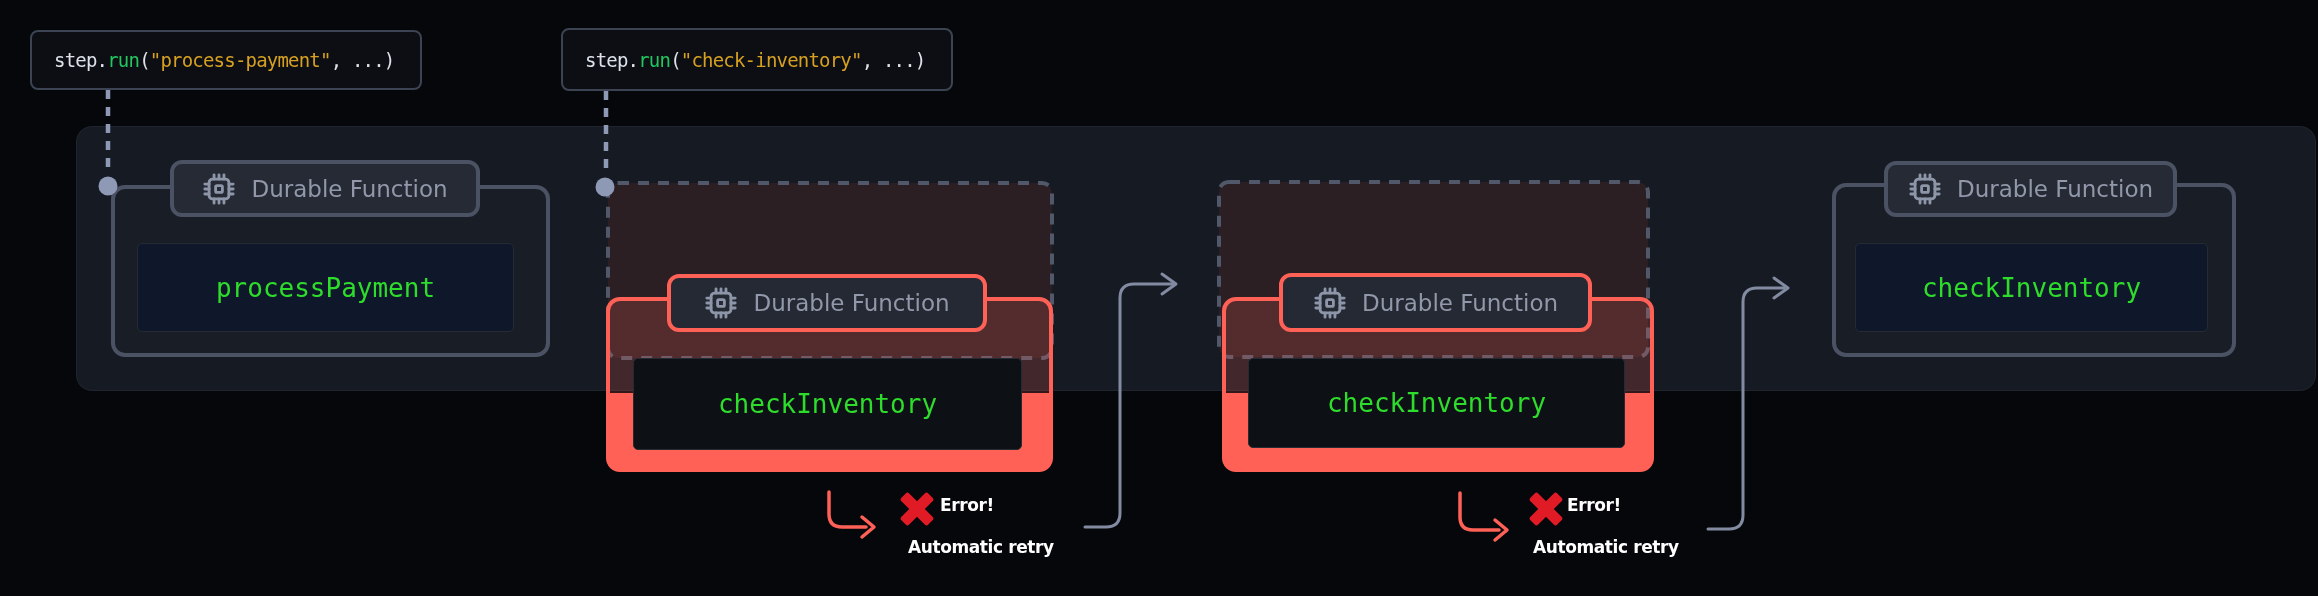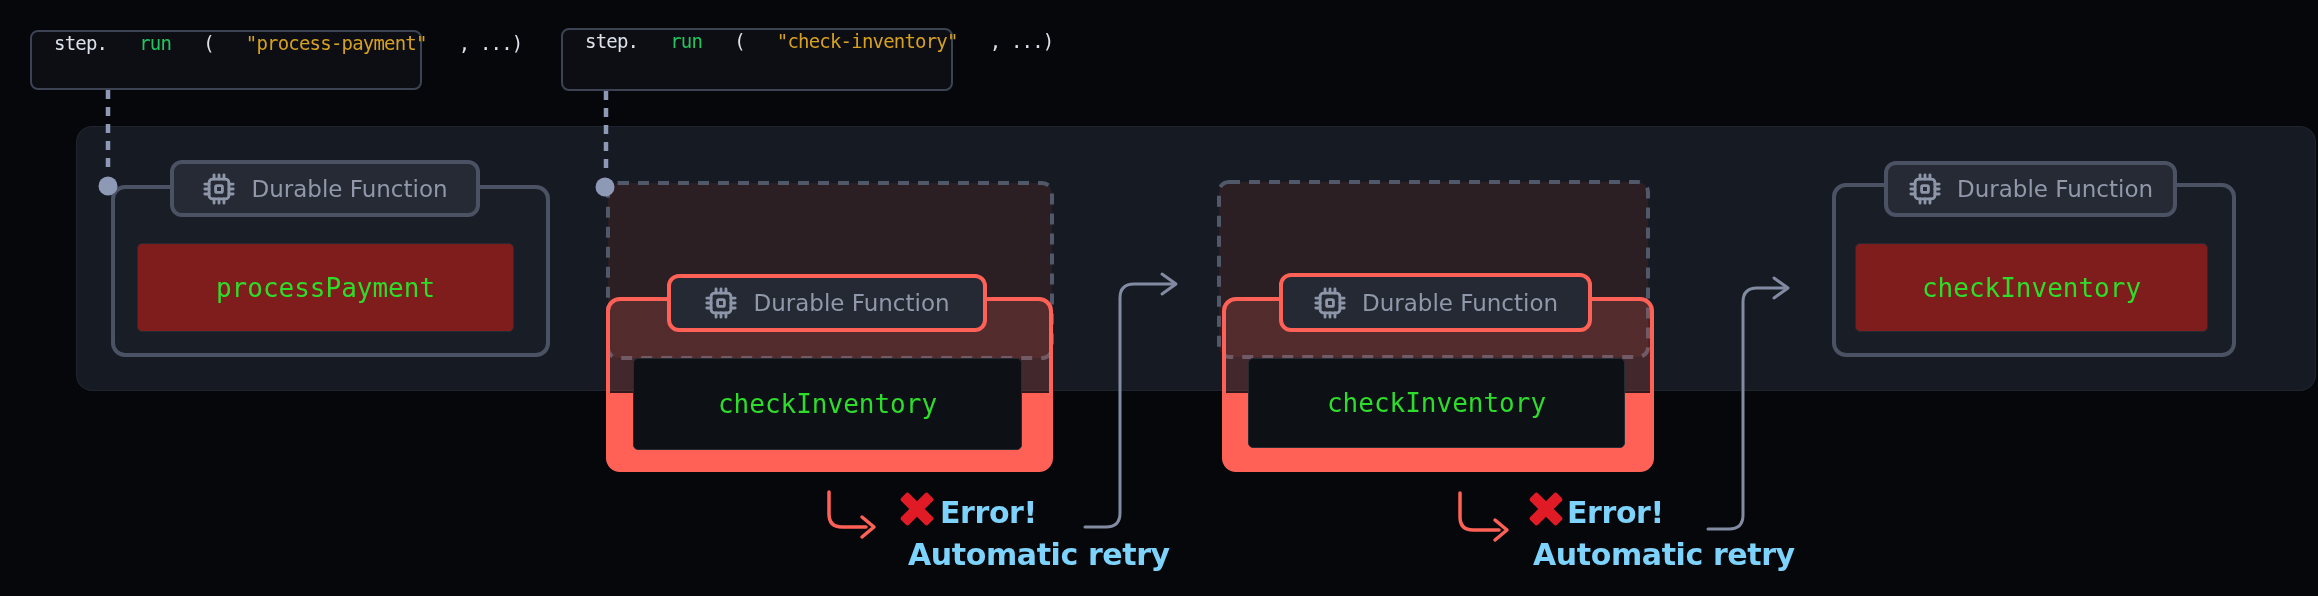--- a/index.html
+++ b/index.html
@@ -14,25 +14,25 @@
 
   
   .panel{
     position:absolute;left:76px;top:126px;width:2238px;height:263px;
     background:#161a23;border:1px solid rgba(148,163,184,0.08);
     border-radius:16px;z-index:1;
   }
 
   
   .code-chip{
-    position:absolute;height:60px;display:flex;align-items:flex-start;
+    position:absolute;height:60px;display:flex;align-items:center;
     background:#0c0e13;border:2px solid #3c4353;border-radius:8px;
     padding:0 22px;box-sizing:border-box;
     font-family:"DejaVu Sans Mono", monospace;font-size:19px;letter-spacing:-0.8px;
-    color:#dde1ea;white-space:nowrap;z-index:7;gap:32px;
+    color:#dde1ea;white-space:nowrap;z-index:7;
   }
   .code-chip .fn{color:#22c55e;}
   .code-chip .str{color:#d6a021;}
   .chip1{left:30px;top:30px;width:392px;}
   .chip2{left:561px;top:28px;width:392px;height:63px;}
 
   
   .fn-box{
     position:absolute;border:4px solid #4b5263;border-radius:14px;
     background:rgba(255,255,255,0.015);box-sizing:border-box;z-index:4;
@@ -59,32 +59,32 @@
   .badge.red{border:4px solid #ff6156;background:#252933;}
   .badge1{left:170px;top:160px;width:310px;height:57px;}
   .badge2{left:667px;top:274px;width:320px;height:58px;}
   .badge3{left:1279px;top:273px;width:313px;height:59px;}
   .badge4{left:1884px;top:161px;width:293px;height:56px;}
   .badge svg{flex:0 0 auto;}
 
   
   .screen{
     position:absolute;display:flex;align-items:center;justify-content:center;
-    background:#7f1d1d;border:1px solid #262b33;border-radius:5px;box-sizing:border-box;
+    background:#0f172a;border:1px solid #262b33;border-radius:5px;box-sizing:border-box;
     font-family:"DejaVu Sans Mono", monospace;font-size:26px;color:#2edd2b;
     z-index:5;white-space:nowrap;
   }
   .screen1{left:137px;top:243px;width:377px;height:89px;}
   .screen2{left:633px;top:358px;width:389px;height:92px;background:#0d1015;}
   .screen3{left:1248px;top:358px;width:377px;height:90px;background:#0d1015;}
   .screen4{left:1855px;top:243px;width:353px;height:89px;}
 
   
   .err-label{
-    position:absolute;color:#7dd3fc;font-size:30px;font-weight:700;
+    position:absolute;color:#ffffff;font-size:17px;font-weight:700;
     letter-spacing:-0.4px;z-index:7;white-space:nowrap;
   }
   .err1{left:940px;top:495px;}
   .retry1{left:908px;top:537px;}
   .err2{left:1567px;top:495px;}
   .retry2{left:1533px;top:537px;}
 
   .under{z-index:2;}
   .over{z-index:6;}
 </style>

